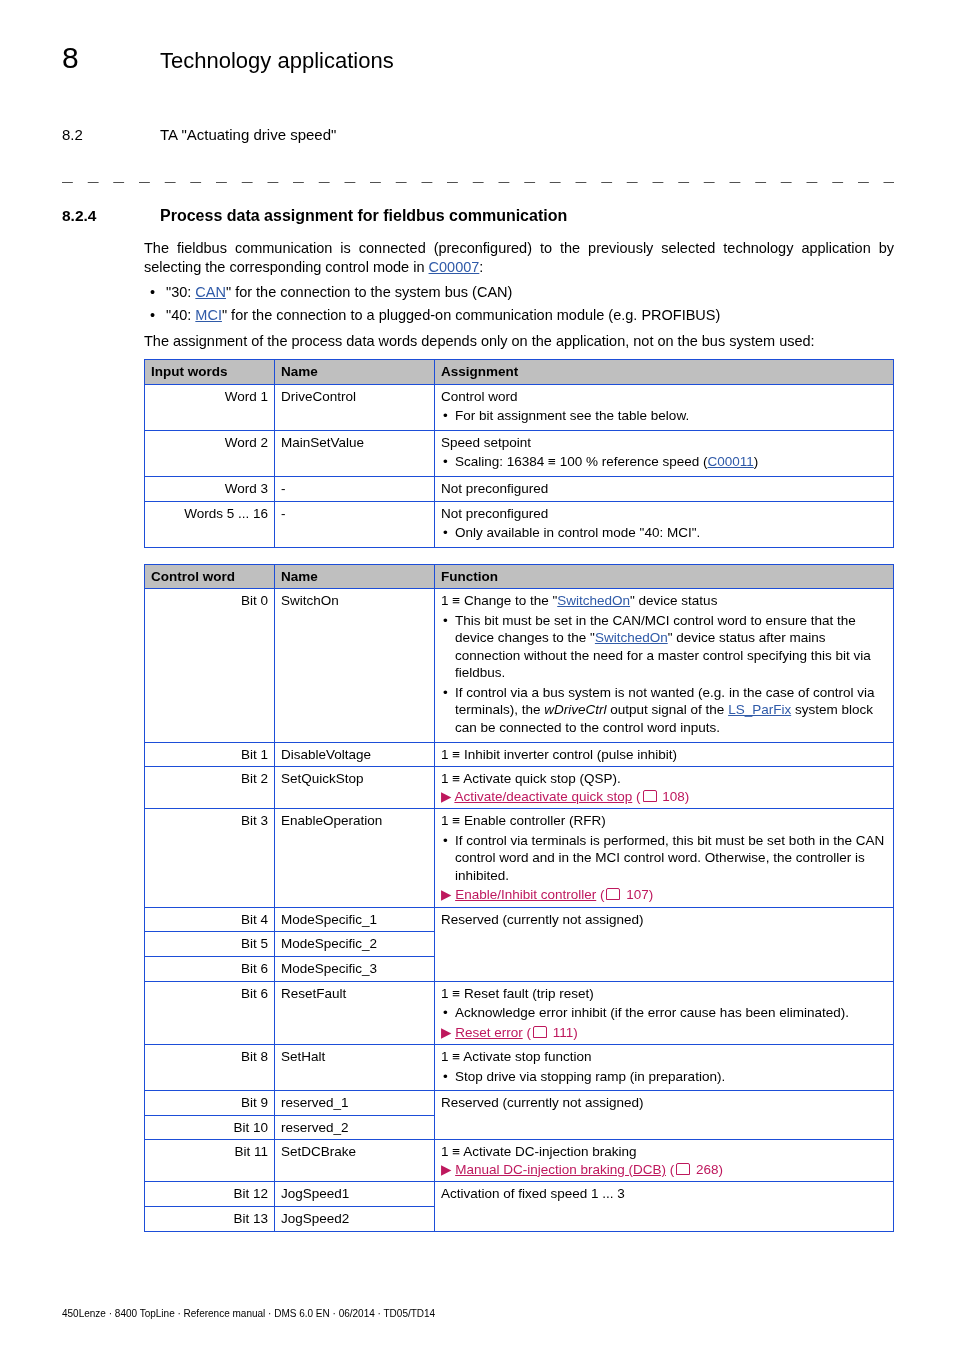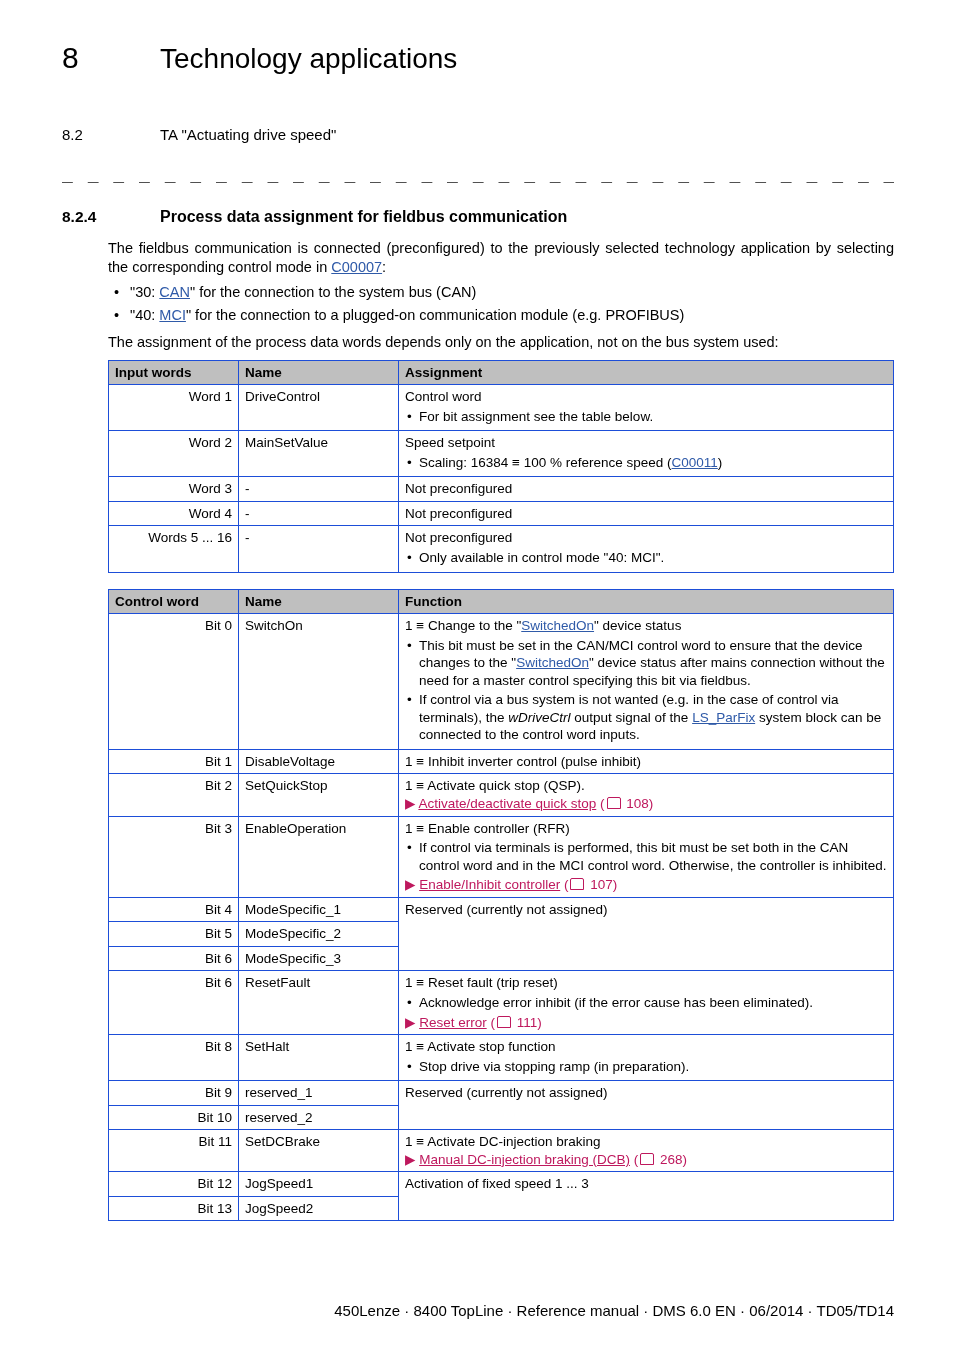--- a/index.html
+++ b/index.html
@@ -11,36 +11,36 @@
     font-family: "Segoe UI", "Myriad Pro", Arial, sans-serif;
     color: #000;
     position: relative;
     font-size: 14.5px;
     line-height: 1.3;
     box-sizing: border-box;
     padding: 38px 60px 0 62px;
   }
   .header { margin-bottom: 10px; }
   .chap-num { display: inline-block; font-size: 30px; font-weight: 400; width: 94px; vertical-align: baseline; }
-  .chap-title { display: inline-block; font-size: 28px; font-weight: 400; }
+  .chap-title { display: inline-block; font-size: 22px; font-weight: 400; }
   .sub-num { display: inline-block; font-size: 15px; width: 94px; vertical-align: baseline; margin-top: 48px; }
   .sub-title { display: inline-block; font-size: 15px; }
   .dashed-sep {
     margin: 16px 0 22px 0;
     letter-spacing: 2px;
     font-family: monospace;
     font-size: 18px;
     color: #000;
     white-space: nowrap;
     overflow: hidden;
   }
   .sec-head { margin-bottom: 12px; }
   .sec-num { display: inline-block; font-weight: 700; font-size: 15.5px; width: 94px; vertical-align: baseline; }
   .sec-title { display: inline-block; font-weight: 700; font-size: 16px; }
-  .body-text { margin-left: 46px; margin-right: 0; }
+  .body-text { margin-left: 82px; margin-right: 0; }
   .body-text p { margin: 0 0 6px 0; text-align: justify; }
   a.ulink { color: #2f5aa8; text-decoration: underline; }
   .green { color: #be185d; }
   ul.bullets { list-style: none; margin: 4px 0 8px 0; padding-left: 20px; }
   ul.bullets li { position: relative; margin: 4px 0; padding-left: 2px; }
   ul.bullets li::before { content: "•"; position: absolute; left: -14px; color: #000; }
   ul.sub-bullets { list-style: none; margin: 2px 0 0 0; padding-left: 14px; }
   ul.sub-bullets li { position: relative; margin: 2px 0; font-size: 13.5px; }
   ul.sub-bullets li::before { content: "•"; position: absolute; left: -12px; }
 
@@ -59,24 +59,24 @@
   table.data th {
     background: #bfbfbf;
     font-weight: 700;
   }
   .col-label { text-align: right !important; }
   .footer {
     position: absolute;
     bottom: 30px;
     left: 62px;
     right: 60px;
-    font-size: 15px;
+    font-size: 10px;
     color: #000;
     display: flex;
-    justify-content: flex-end;
+    justify-content: flex-start;
   }
   .italic { font-style: italic; }
   .booksym::before{
     content:"";
     display:inline-block;
     width:12px;height:10px;
     border:1px solid currentColor;
     border-radius:2px 2px 0 0;
     margin:0 2px;
     position:relative;
@@ -151,25 +151,20 @@
               <li><span>Scaling: 16384 ≡ 100 % reference speed (</span><a class="ulink">C00011</a><span>)</span></li>
             </ul>
         </td>
       </tr>
       <tr>
         <td class="col-label">Word 3</td>
         <td>-</td>
         <td>Not preconfigured</td>
       </tr>
       <tr>
-        <td class="col-label">Word 4</td>
-        <td>-</td>
-        <td>Not preconfigured</td>
-      </tr>
-      <tr>
         <td class="col-label">Words 5 ... 16</td>
         <td>-</td>
         <td>
           <span>Not preconfigured</span>
           <ul class="sub-bullets">
               <li>Only available in control mode "40: MCI".</li>
             </ul>
         </td>
       </tr>
     </tbody>

